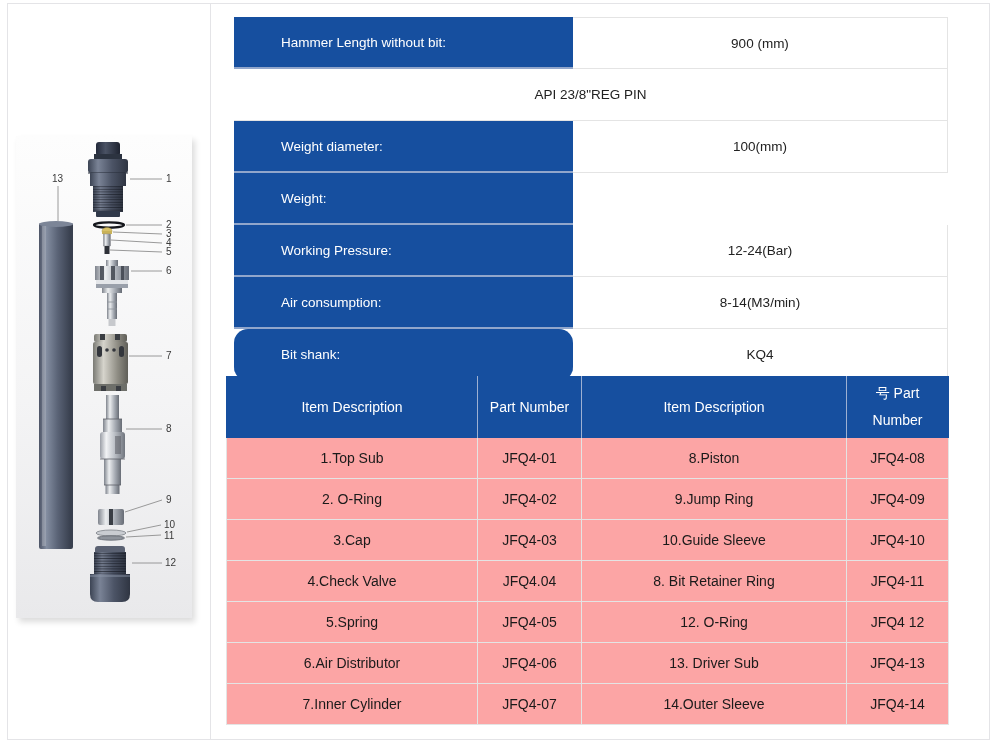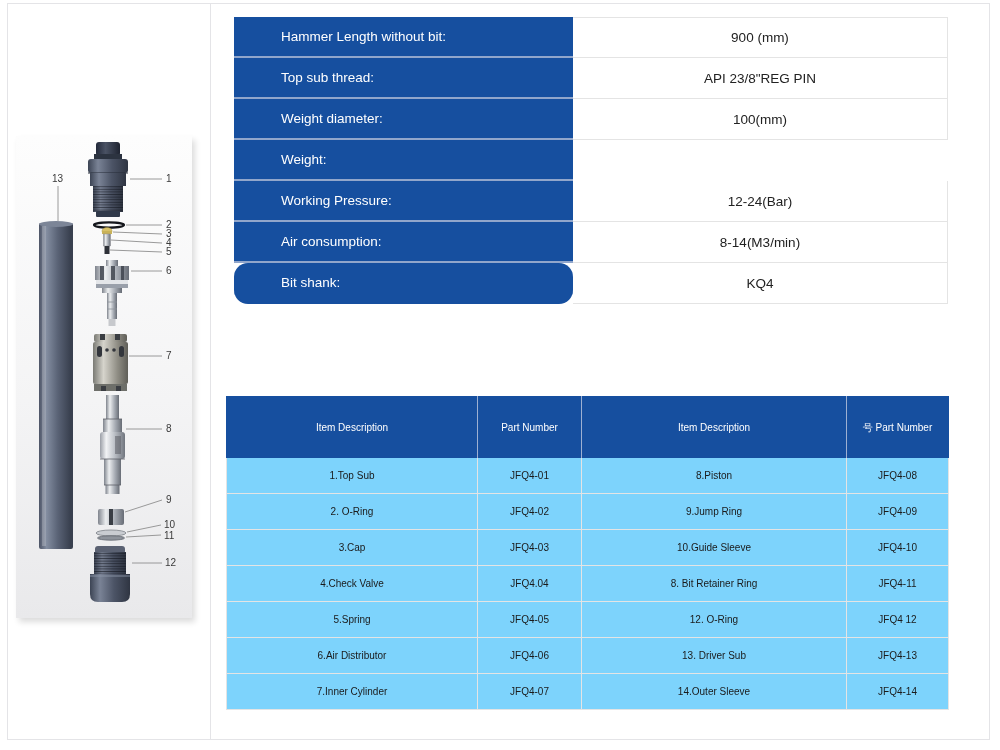--- a/index.html
+++ b/index.html
@@ -18,48 +18,48 @@
   .diagram-box{
     position:absolute;left:8px;top:132px;width:176px;height:482px;
     background:linear-gradient(180deg,#fdfdfd 0%,#f4f4f5 55%,#e9e9eb 100%);
     box-shadow:3px 4px 6px rgba(0,0,0,0.14);
   }
   .right-area{
     position:absolute;left:211px;top:0;right:0;height:100%;
   }
   
   .spec-table{position:absolute;left:7px;top:13px;width:722px;}
-  .spec-row{display:flex;height:41px;padding-left:8px;}
+  .spec-row{display:flex;height:52px;padding-left:8px;}
   .spec-label{
     width:339px;box-sizing:border-box;background:#164f9f;color:#ffffff;
     display:flex;align-items:center;padding-left:47px;font-size:13.5px;
     border-bottom:2px solid #91a6cb;
   }
   .spec-row:last-child .spec-label{border-bottom:2px solid #164f9f;border-radius:14px;}
   .spec-value{
     flex:1;box-sizing:border-box;background:#ffffff;color:#222222;
     display:flex;align-items:center;justify-content:center;font-size:13.5px;
     border-right:1px solid #e4e4e4;border-bottom:1px solid #e4e4e4;
   }
   .spec-row:first-child .spec-value{border-top:1px solid #e4e4e4;}
   
   .parts-table{
-    position:absolute;left:7px;top:392px;border-collapse:separate;border-spacing:0;
-    table-layout:fixed;width:723px;font-size:10px;
+    position:absolute;left:7px;top:372px;border-collapse:separate;border-spacing:0;
+    table-layout:fixed;width:723px;font-size:14px;
   }
   .parts-table col.c1{width:252px;} .parts-table col.c2{width:104px;}
   .parts-table col.c3{width:265px;} .parts-table col.c4{width:102px;}
   .parts-table th{
     background:#164f9f;color:#ffffff;font-weight:normal;height:62px;
     border-right:1px solid #9db0d2;vertical-align:middle;text-align:center;
     line-height:1.9;padding:0 10px;box-sizing:border-box;
   }
   .parts-table th:last-child{border-right:1px solid #164f9f;}
   .parts-table td{
-    background:#7dd3fc;color:#1a1a1a;height:36px;text-align:center;vertical-align:middle;
+    background:#fca5a5;color:#1a1a1a;height:41px;text-align:center;vertical-align:middle;
     border-right:1px solid #e4e4e4;border-bottom:1px solid #e4e4e4;box-sizing:border-box;margin-left:36px;
   }
   .parts-table td:first-child,.parts-table th:first-child{border-left:1px solid #e4e4e4;}
   .parts-table th:first-child{border-left:1px solid #164f9f;}
   .parts-table tr:first-child td{border-top:1px solid #e4e4e4;}
   svg text{font-family:"Liberation Sans",sans-serif;font-size:10px;fill:#3a3a3a;}
   .leader{stroke:#8f8f8f;stroke-width:0.9;fill:none;}
 </style>
 </head>
 <body>
@@ -231,21 +231,20 @@
   </div>
 
   <div class="right-area">
 
     <div class="spec-table">
       <div class="spec-row">
         <div class="spec-label">Hammer Length without bit:</div>
         <div class="spec-value">900 (mm)</div>
       </div>
       <div class="spec-row">
-        <div class="spec-label">Top sub thread:</div>
         <div class="spec-value">API 23/8"REG PIN</div>
       </div>
       <div class="spec-row">
         <div class="spec-label">Weight diameter:</div>
         <div class="spec-value">100(mm)</div>
       </div>
       <div class="spec-row">
         <div class="spec-label">Weight:</div>
       </div>
       <div class="spec-row">

